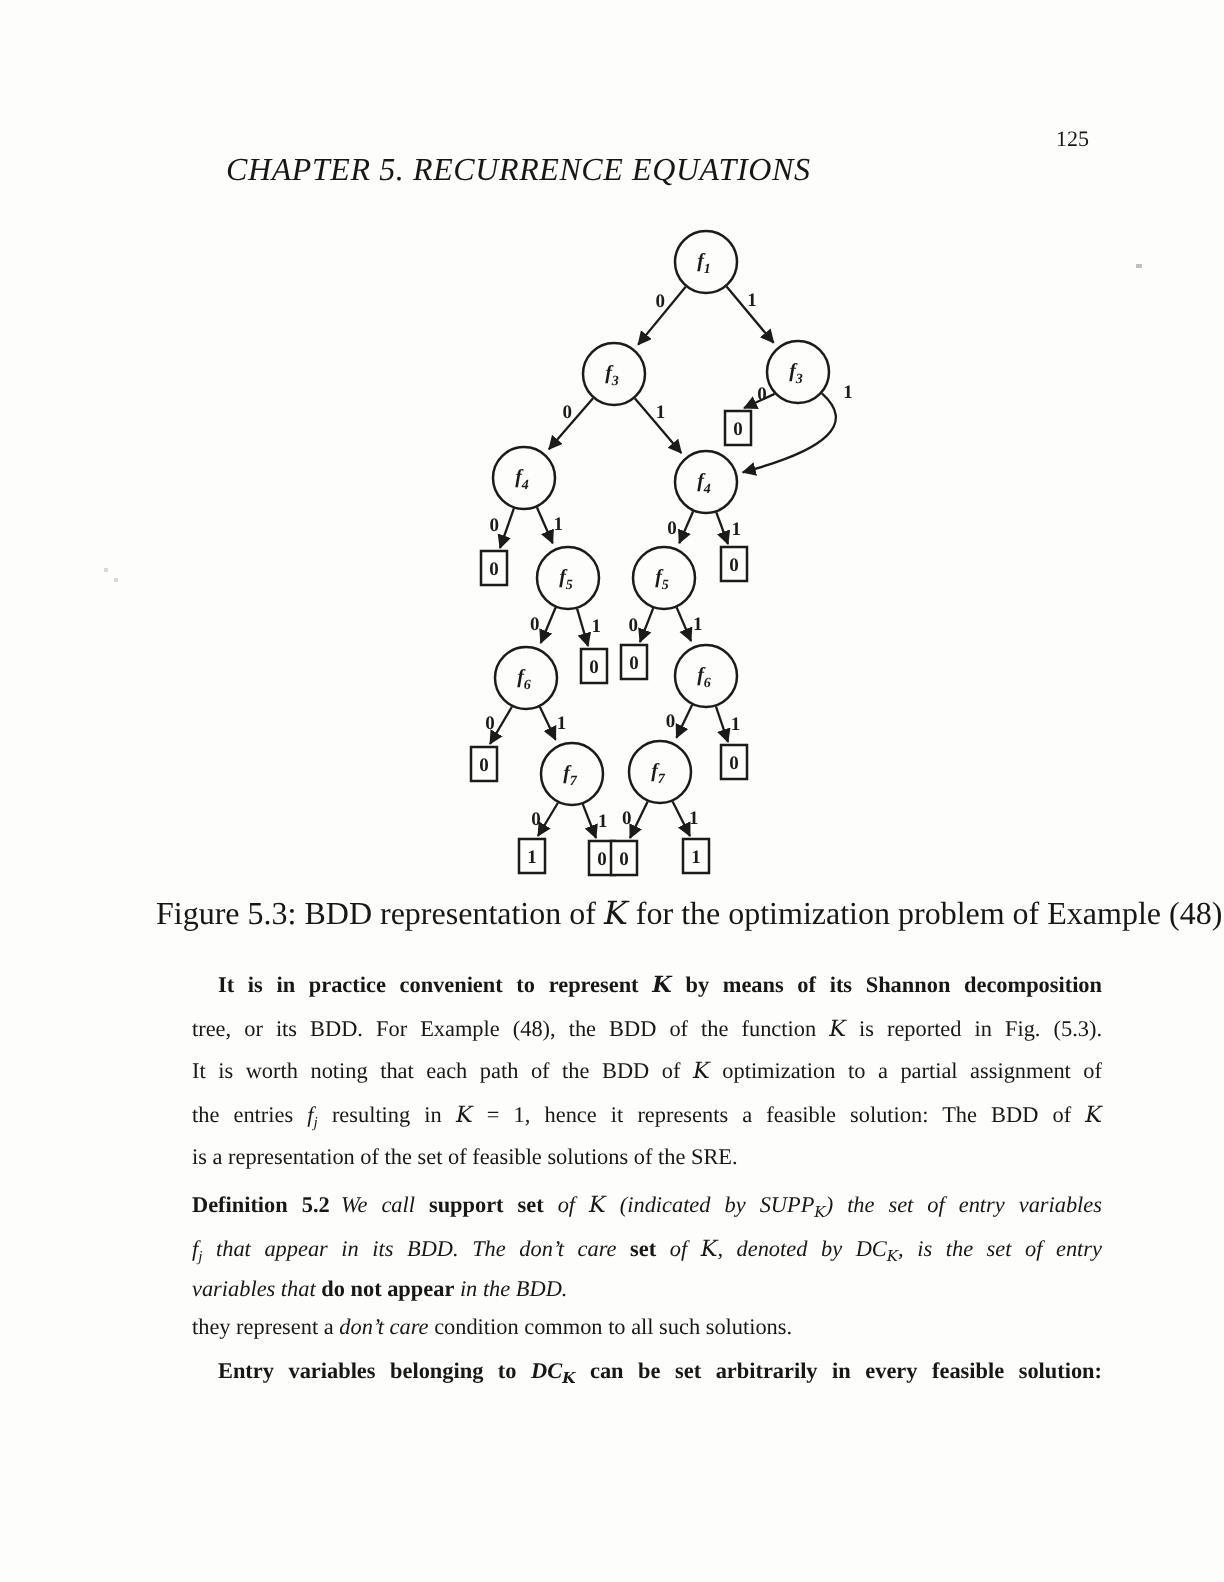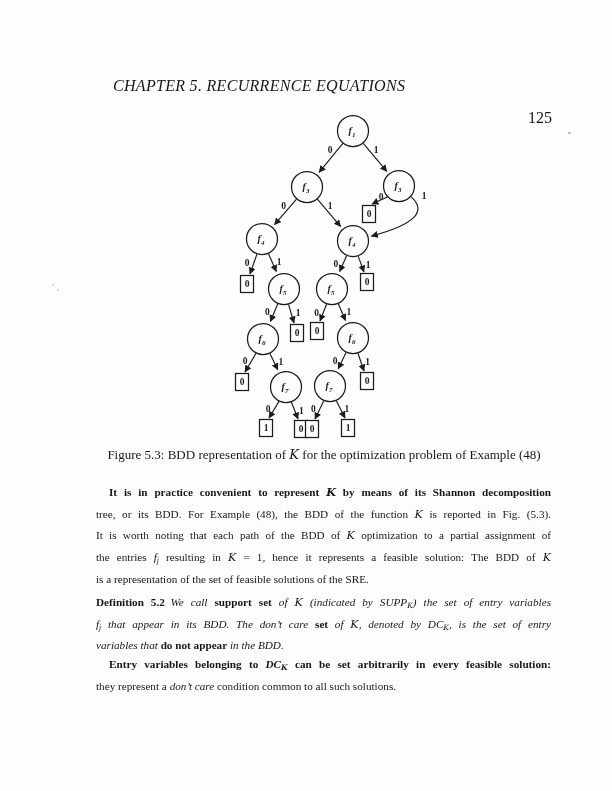--- a/index.html
+++ b/index.html
@@ -6,26 +6,26 @@
   body{
     width:612px;height:791px;position:relative;overflow:hidden;
     background:#fdfdfb;color:#171717;
     font-family:"Liberation Serif", serif;
   }
   .header-chapter{
     position:absolute;left:113px;top:77px;
     font-style:italic;font-size:16px;letter-spacing:.3px;white-space:nowrap;
   }
   .header-page{
-    position:absolute;left:528px;top:64px;font-size:16px;margin-top:45px;
+    position:absolute;left:528px;top:64px;font-size:11px;
   }
   .diagram-svg{position:absolute;left:0;top:0;}
   .caption{
     position:absolute;left:78px;top:447px;width:492px;
-    text-align:center;font-size:13px;white-space:nowrap;
+    text-align:center;font-size:16px;white-space:nowrap;
   }
   .para{
     position:absolute;left:96px;width:455px;
     font-size:11.2px;line-height:21.7px;
   }
   .p1{top:482px;}
   .p2{top:592px;}
   .p3{top:654px;}
   .line{
     text-align:justify;text-align-last:justify;
@@ -195,19 +195,19 @@
     <div class="line"><span>It is worth noting that each path of the BDD of </span><span class="seg-cal">K</span><span> optimization to a partial assignment of</span></div>
     <div class="line"><span>the entries </span><span class="seg-i">f</span><span class="seg-sub">j</span><span> resulting in </span><span class="seg-cal">K</span><span> = 1, hence it represents a feasible solution: The BDD of </span><span class="seg-cal">K</span></div>
     <div class="line last"><span>is a representation of the set of feasible solutions of the SRE.</span></div>
   </div>
 <div class="para p2">
     <div class="line"><span class="seg-b">Definition 5.2</span><span> </span><span class="seg-i">We call </span><span class="seg-b">support set</span><span class="seg-i"> of </span><span class="seg-cal">K</span><span class="seg-i"> (indicated by </span><span class="seg-i">SUPP</span><span class="seg-subcal">K</span><span class="seg-i">) the set of entry variables</span></div>
     <div class="line"><span class="seg-i">f</span><span class="seg-sub">j</span><span class="seg-i"> that appear in its BDD. The don’t care </span><span class="seg-b">set</span><span class="seg-i"> of </span><span class="seg-cal">K</span><span class="seg-i">, denoted by </span><span class="seg-i">DC</span><span class="seg-subcal">K</span><span class="seg-i">, is the set of entry</span></div>
     <div class="line last"><span class="seg-i">variables that </span><span class="seg-b">do not appear</span><span class="seg-i"> in the BDD.</span></div>
   </div>
 <div class="para p3">
+    <div class="line last"><span>they represent a </span><span class="seg-i">don’t care</span><span> condition common to all such solutions.</span></div>
     <div class="line indent"><span>Entry variables belonging to </span><span class="seg-i">DC</span><span class="seg-subcal">K</span><span> can be set arbitrarily in every feasible solution:</span></div>
-    <div class="line last"><span>they represent a </span><span class="seg-i">don’t care</span><span> condition common to all such solutions.</span></div>
   </div>
 
 <div class="speck" style="left:568px;top:132px;width:3px;height:2px;"></div>
 <div class="faintdot" style="left:52px;top:284px;width:2px;height:2px;"></div>
 <div class="faintdot" style="left:57px;top:289px;width:2px;height:2px;"></div>
 
 </body></html>

